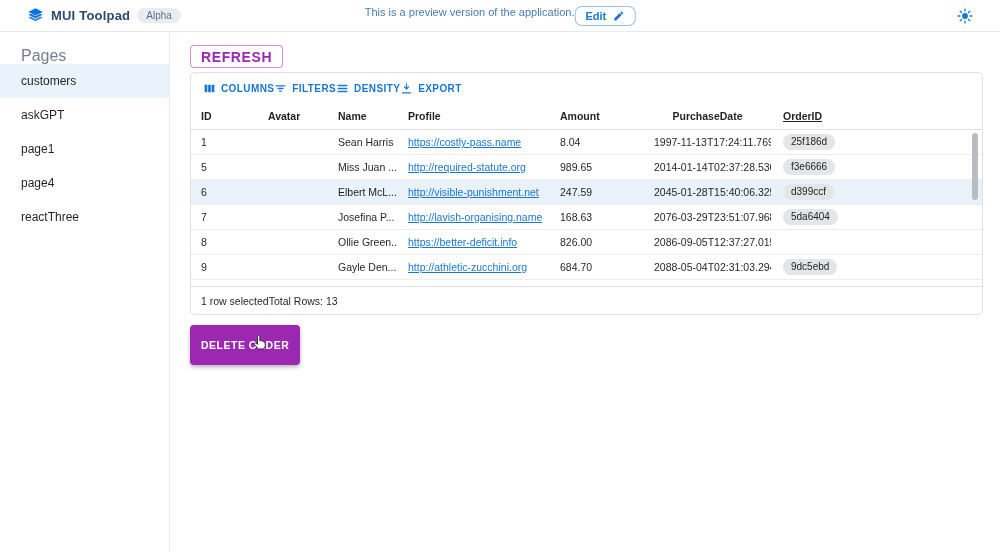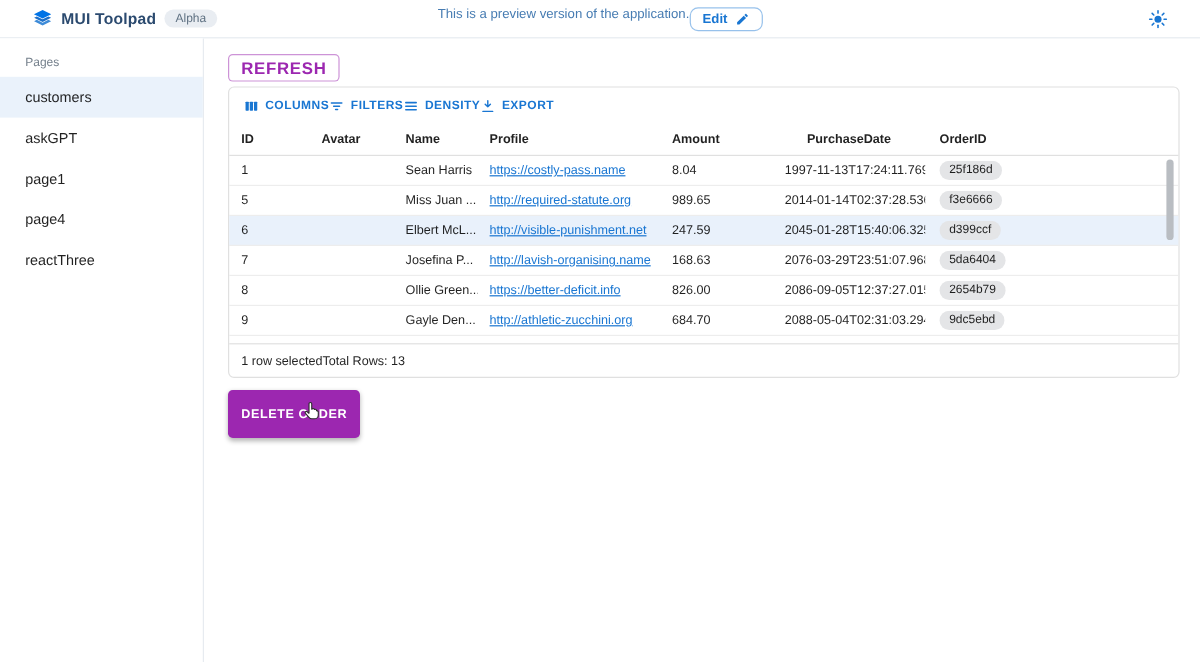--- a/index.html
+++ b/index.html
@@ -17,21 +17,21 @@
                    }
   .preview-msg { color:#477cb2; font-size:11px; }
   .edit-btn { display:flex; align-items:center; gap:6px; border:1px solid rgba(25,118,210,.45);
               border-radius:7px; background:#fff; color:#1976d2; font-size:11px; font-weight:bold;
               padding:3px 10px; cursor:pointer; }
   .theme-btn { position:absolute; right:27px; top:8px; width:16px; height:16px; cursor:pointer; }
 
   
   .sidebar { position:absolute; top:32px; left:0; width:170px; height:520px; background:#fff;
              border-right:1px solid #e7ebf0; padding-top:9px; }
-  .side-label { font-size:10px; color:#75808c; padding:6px 0 6px 21px; height:23px; }
+  .side-label { font-size:16px; color:#75808c; padding:6px 0 6px 21px; height:23px; }
   .side-item { height:34px; display:flex; align-items:center; padding-left:21px; font-size:12px;
                cursor:pointer; }
   .side-item.selected { background:#eaf2fb; }
 
   
   .refresh-btn { position:absolute; left:190px; top:45px; height:23px; padding:0 10px;
                  border:1px solid rgba(156,39,176,.5); border-radius:4px; background:#fff;
                  color:#9c27b0; font-size:14px; font-weight:bold; letter-spacing:.6px;
                  cursor:pointer; }
 
@@ -41,21 +41,21 @@
   .tb-btn { display:flex; align-items:center; gap:5px; color:#1976d2; font-size:10px;
             font-weight:bold; letter-spacing:.4px; background:none; border:none; cursor:pointer; }
   .gridrow { display:grid; grid-template-columns:67px 70px 70px 152px 94px 127px 1fr;
              align-items:center; }
   .gridrow > div { padding:0 10px; overflow:hidden; white-space:nowrap; }
   .ghead { height:27px; border-bottom:1px solid #e0e0e0; font-size:10.5px; font-weight:bold; }
   .rows-viewport { position:relative; }
   .drow { height:25px; border-bottom:1px solid #ededed; font-size:10.5px; }
   .drow.selected { background:#e9f1fb; }
   .cell-right { text-align:center; }
-  .cell-order { padding-left:12px !important; }
+  .cell-order { padding-left:12px !important;text-decoration:underline; }
   .profile-link { color:#1976d2; text-decoration:underline; cursor:pointer; }
   .avatar { width:13px; height:14px; border-radius:2px; }
   .av0 { background:linear-gradient(160deg,#8d7f90 20%,#3a2f42 75%); }
   .av1 { background:linear-gradient(160deg,#a39a84 15%,#403a2e 70%); }
   .av2 { background:linear-gradient(160deg,#8d39b5 20%,#351c4e 80%); }
   .av3 { background:linear-gradient(160deg,#6e6470 15%,#241e28 75%); }
   .av4 { background:linear-gradient(160deg,#a8a8a8 15%,#45413c 75%); }
   .av5 { background:linear-gradient(160deg,#8f8c85 20%,#3c3832 80%); }
   .chip { display:inline-block; background:#e4e5e7; border-radius:9px; font-size:10px;
           padding:2px 8px; line-height:1.2; }
@@ -206,21 +206,20 @@
       <div class="cell-order"><span class="chip">5da6404</span></div>
     </div>
 
     <div class="gridrow drow">
       <div>8</div>
       <div><span class="avatar av4"></span></div>
       <div>Ollie Green...</div>
       <div><span class="profile-link">https://better-deficit.info</span></div>
       <div>826.00</div>
       <div class="cell-right">2086-09-05T12:37:27.015Z</div>
-      <div class="cell-order"><span class="chip">2654b79</span></div>
     </div>
 
     <div class="gridrow drow">
       <div>9</div>
       <div><span class="avatar av5"></span></div>
       <div>Gayle Den...</div>
       <div><span class="profile-link">http://athletic-zucchini.org</span></div>
       <div>684.70</div>
       <div class="cell-right">2088-05-04T02:31:03.294Z</div>
       <div class="cell-order"><span class="chip">9dc5ebd</span></div>

